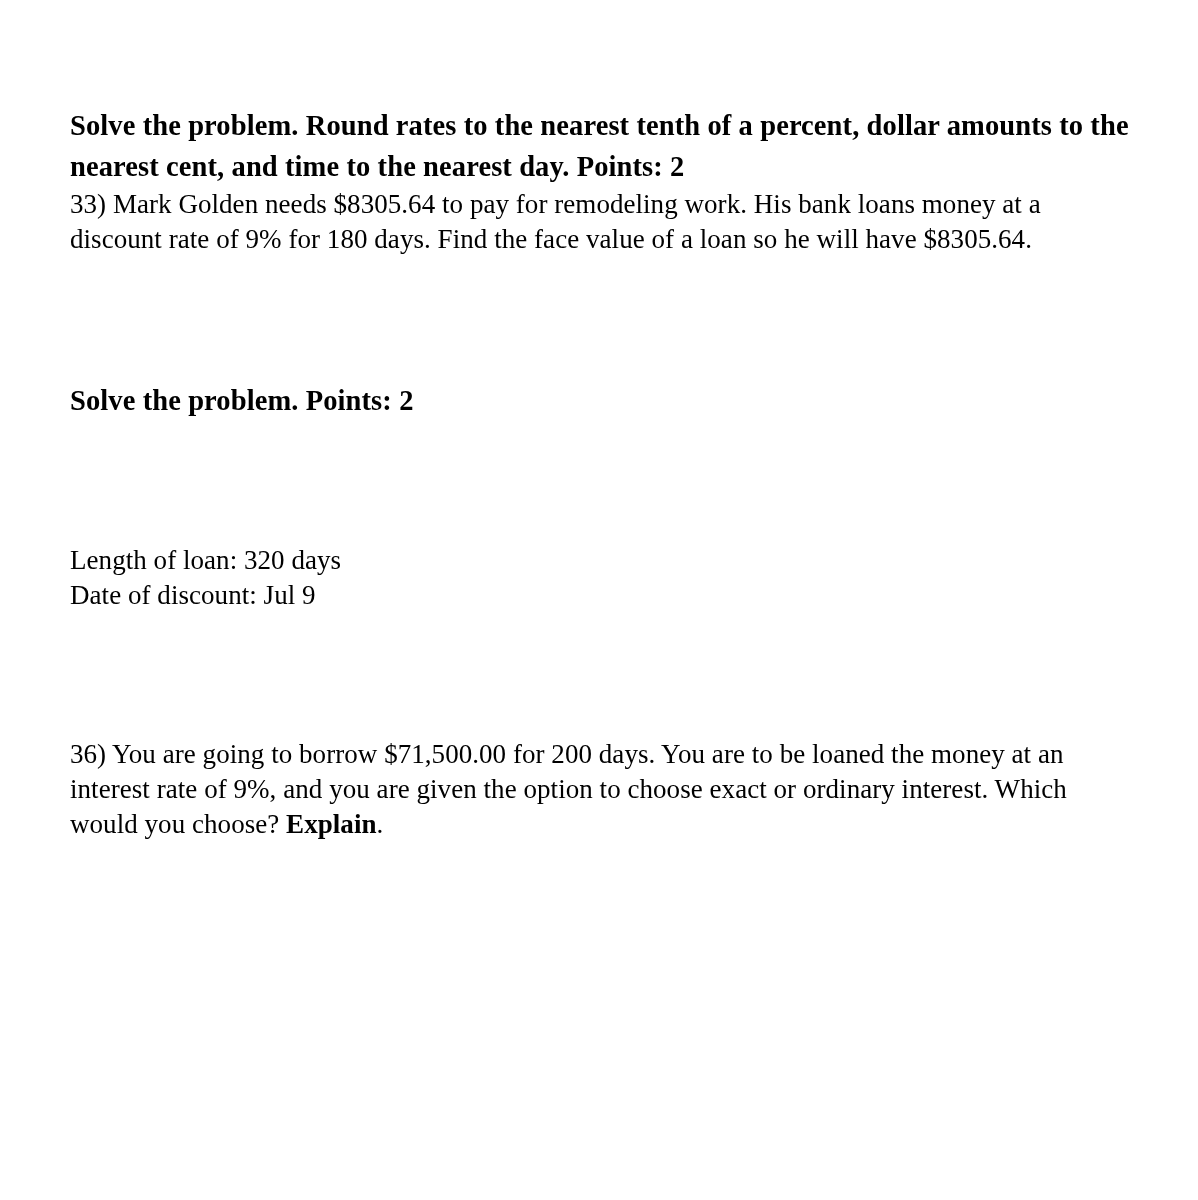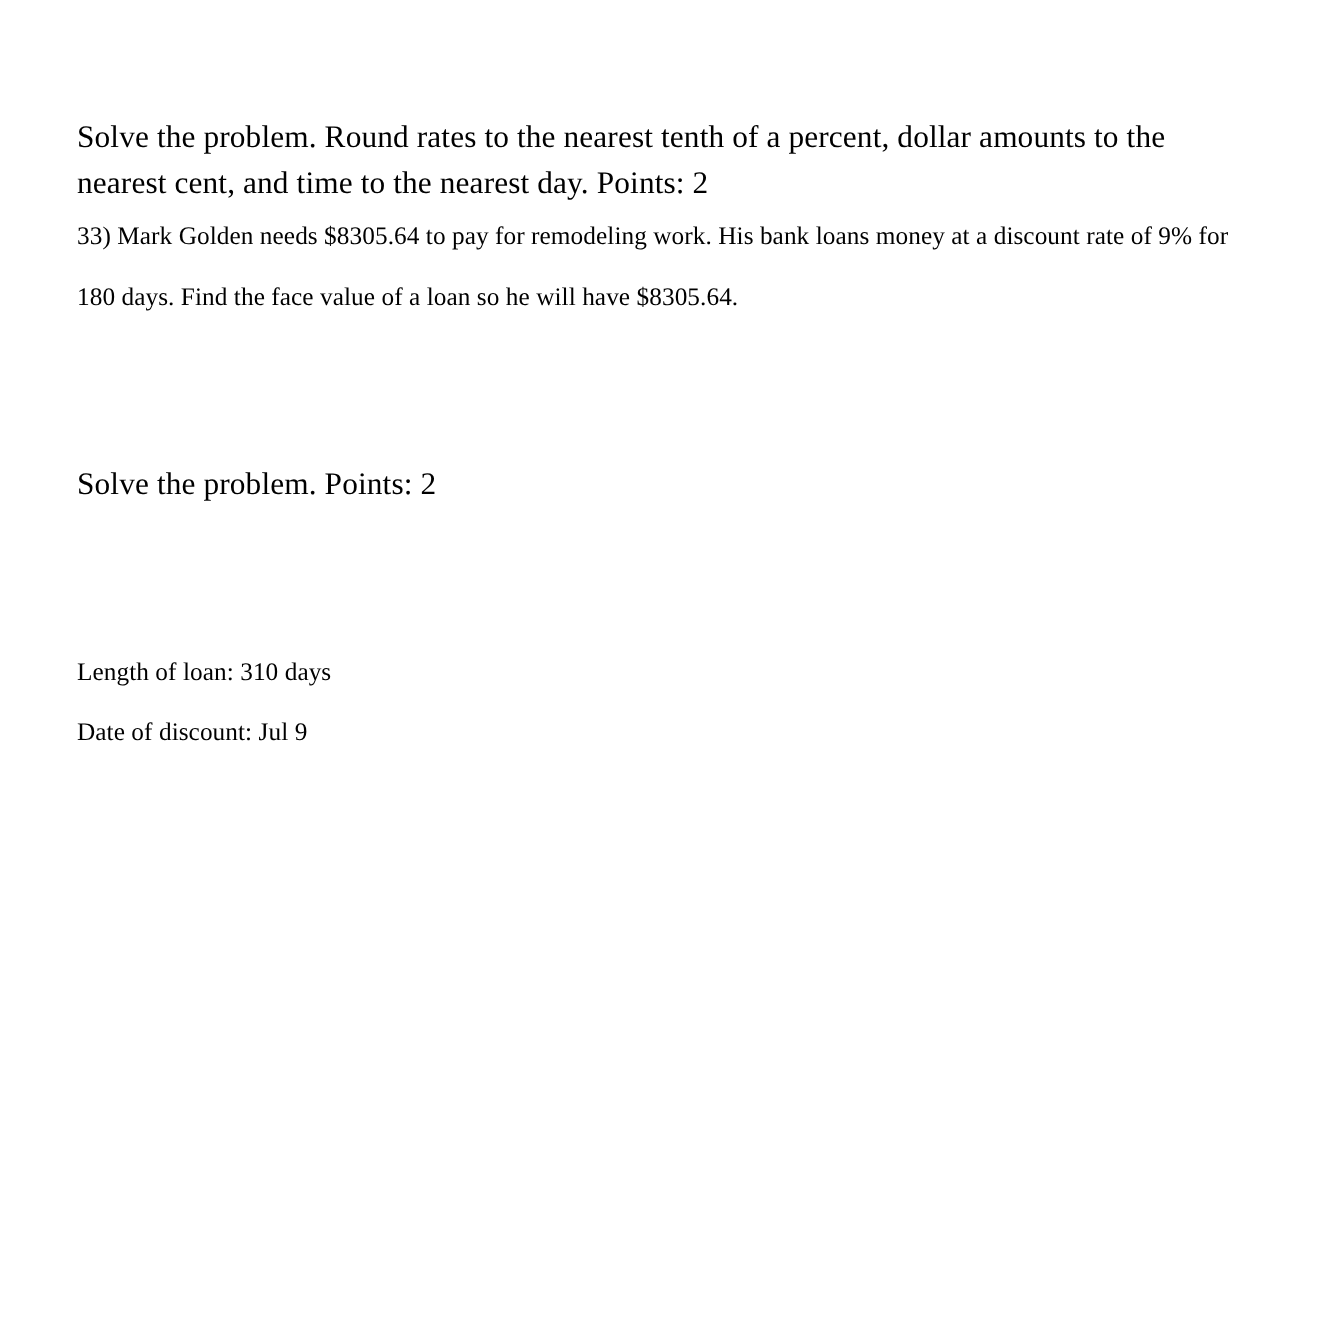--- a/index.html
+++ b/index.html
@@ -20,28 +20,28 @@
     height: 1200px;
     background: #ffffff;
     box-sizing: border-box;
     padding: 106px 70px 0 70px;
   }
   .block {
     margin: 0;
   }
   .heading {
     font-size: 28.5px;
-    font-weight: normal;
+    font-weight: bold;
     line-height: 40.5px;
     letter-spacing: 0.1px;
   }
   .body-text {
-    font-size: 23px;
+    font-size: 27px;
     font-weight: normal;
-    line-height: 55px;
+    line-height: 35px;
     letter-spacing: 0.05px;
   }
   .body-text .bold {
     font-weight: bold;
   }
   .gap-1 { height: 124px; }
   .gap-2 { height: 121px; }
   .gap-3 { height: 124px; }
   .lines p {
     margin: 0;
@@ -65,23 +65,24 @@
   <div class="gap-1"></div>
 
   <div class="block">
     <div class="heading w-second">Solve the problem. Points: 2</div>
   </div>
 
   <div class="gap-2"></div>
 
   <div class="block">
     <div class="body-text lines">
-      <p>Length of loan: 310 days</p>
+      <p>Length of loan: 320 days</p>
       <p>Date of discount: Jul 9</p>
     </div>
   </div>
 
   <div class="gap-3"></div>
 
   <div class="block">
+    <div class="body-text w-fourth"><span>36) You are going to borrow $71,500.00 for 200 days. You are to be loaned the money at an interest rate of 9%, and you are given the option to choose exact or ordinary interest. Which would you choose? </span><span class="bold">Explain</span><span>.</span></div>
   </div>
 
 </div>
 
 </body></html>

